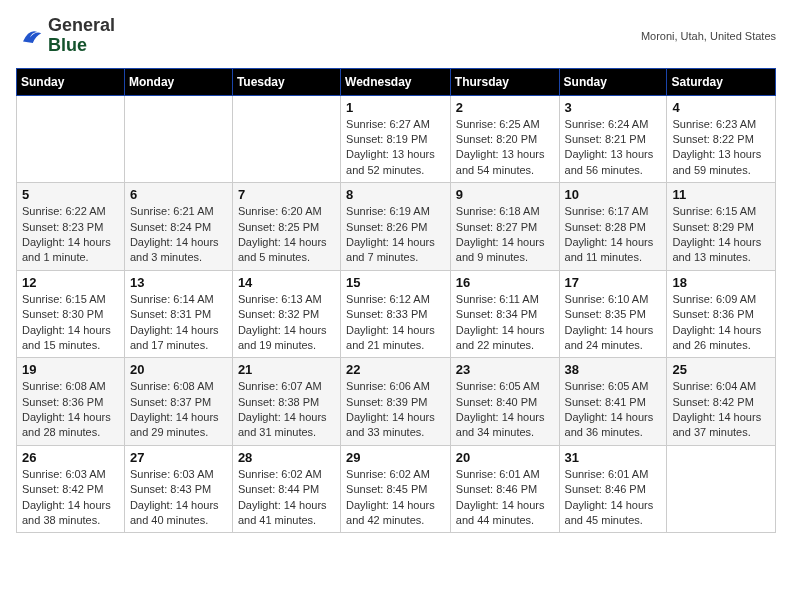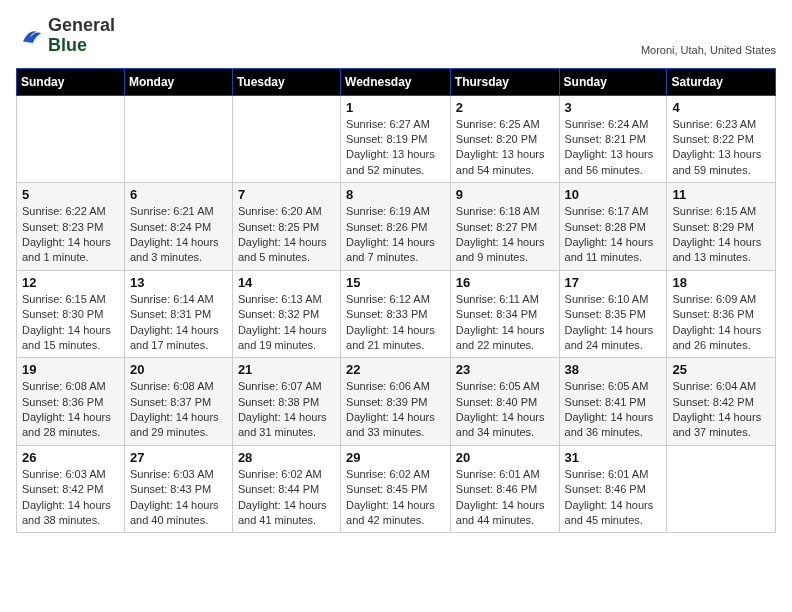--- a/index.html
+++ b/index.html
@@ -6,21 +6,21 @@
     body {
       font-family: Arial, sans-serif;
       background: #fff;
       width: 792px;
       min-height: 612px;
       padding: 16px;
     }
     .header {
       display: flex;
       justify-content: space-between;
-      align-items: flex-end;
+      align-items: center;
       margin-bottom: 12px;
     }
     .logo {
       display: flex;
       align-items: center;
       gap: 4px;
     }
     .logo-text {
       font-size: 18px;
       font-weight: bold;

